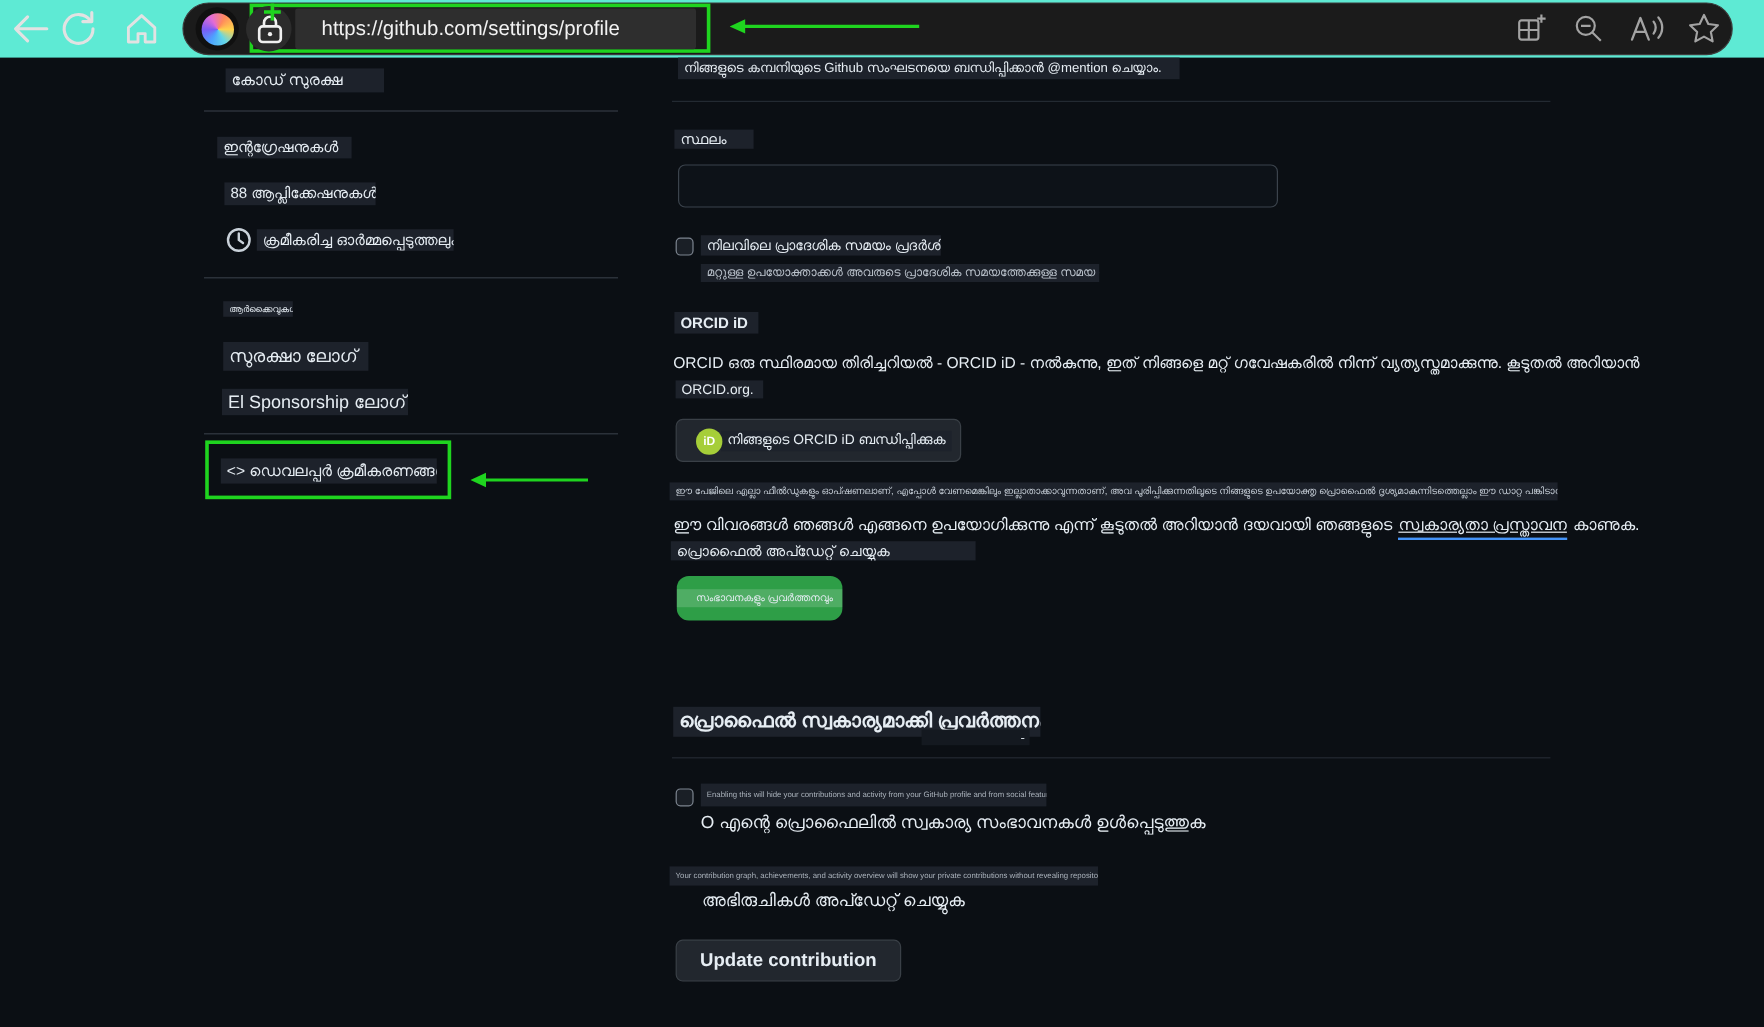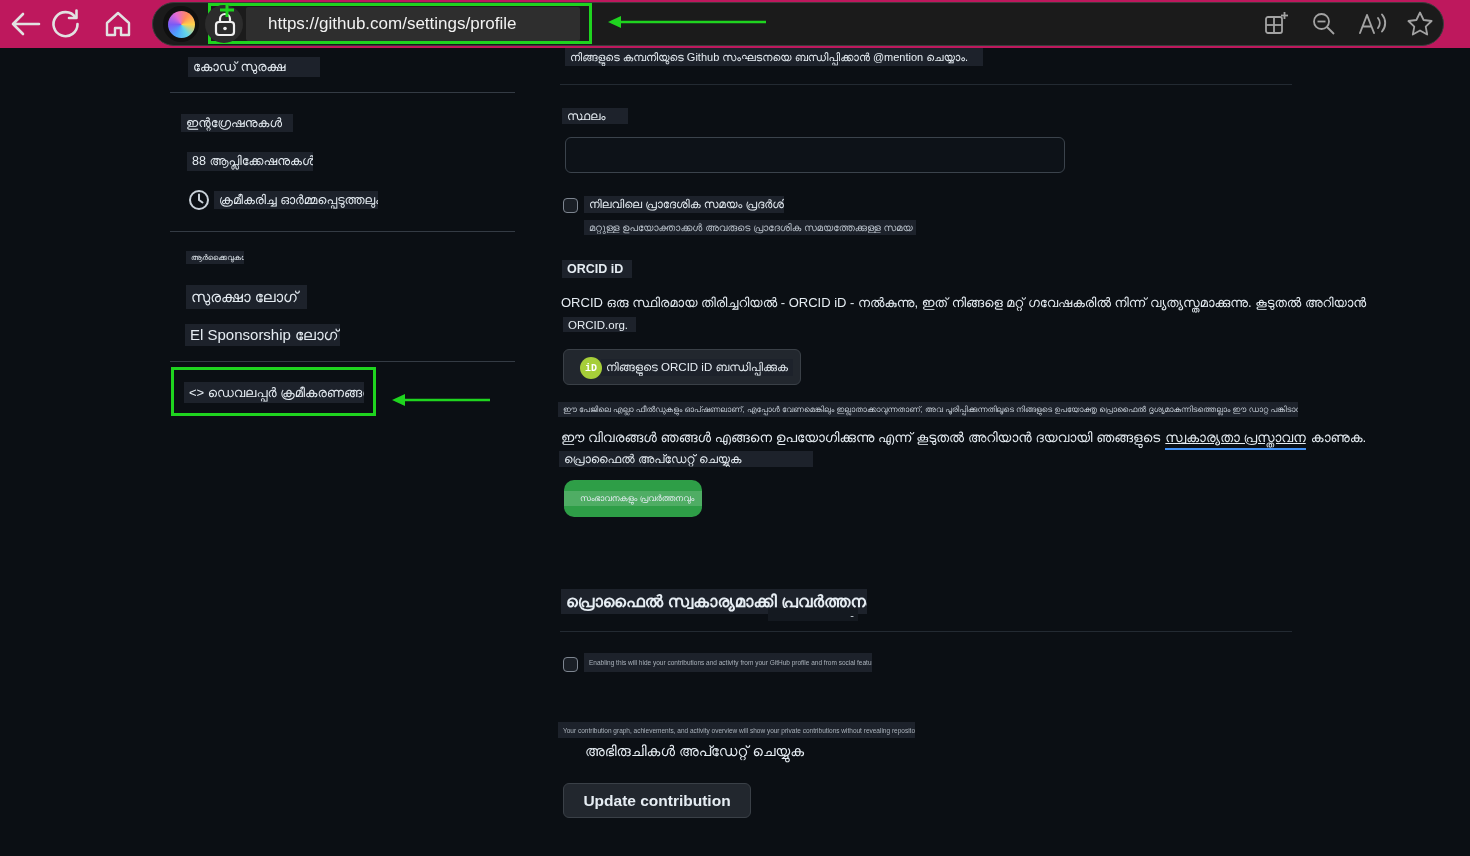--- a/index.html
+++ b/index.html
@@ -1,21 +1,21 @@
 <!DOCTYPE html>
 <html style="--ann: #1fd41f; --green: #2e9e47; --orcid: #a6ce39; --link: #4493f8;"><head>
 <meta charset="utf-8">
 <style>
   html,body{margin:0;padding:0;background:#000;}
   .stage{position:relative;width:1470px;height:856px;overflow:hidden;
          font-family:"Liberation Sans","DejaVu Sans",sans-serif;color:#e6edf3;
          background:#0b0f14;}
   .abs{position:absolute;box-sizing:border-box;}
   
-  .topbar{left:0;top:0;width:1470px;height:48px;background:#be185d;}
+  .topbar{left:0;top:0;width:1470px;height:48px;background:#5eead4;}
   .tool-ic{display:flex;align-items:center;justify-content:center;}
   .pill{left:152px;top:2px;width:1292px;height:44px;border-radius:22px;
         background:#1b1b1b;border:1px solid #3c3c3c;}
   .copilot{left:163px;top:6px;width:36px;height:36px;border-radius:50%;background:#101010;
            display:flex;align-items:center;justify-content:center;}
   .copilot-core{width:27px;height:27px;border-radius:50%;
            background:conic-gradient(from 210deg,#4da3ff,#7b5bf5,#e36bd6,#ff8a5c,#ffd24d,#62d6e8,#4da3ff);}
   .lockwrap{left:205px;top:5px;width:38px;height:38px;border-radius:50%;background:#2c2c2c;}
   .urlbox{left:246px;top:7px;width:334px;height:34px;background:#2e2e2e;border-radius:2px;
           display:flex;align-items:center;padding-left:22px;font-size:17px;color:#f2f2f2;}
@@ -189,21 +189,21 @@
     <span>ORCID iD</span>
   </div>
   <div class="abs nowrap" style="left:561px;top:295px;width:735px;font-size:13px;">
     <span>ORCID ഒരു സ്ഥിരമായ തിരിച്ചറിയൽ - ORCID iD - നൽകുന്നു, ഇത് നിങ്ങളെ മറ്റ് ഗവേഷകരിൽ നിന്ന് വ്യത്യസ്തമാക്കുന്നു. കൂടുതൽ അറിയാൻ</span>
   </div>
   <div class="abs obox" style="left:563px;top:317px;width:73px;height:15px;font-size:11.5px;">
     <span>ORCID.org.</span>
   </div>
 
   <div class="abs btn-gray" style="left:563px;top:349px;width:238px;height:36px;">
-    <span style="position:absolute;left:16px;top:7px;width:22px;height:22px;border-radius:50%;background:var(--orcid,#a6ce39);color:#fff;font-size:10px;display:flex;align-items:center;justify-content:center;font-weight:bold;font-family:Liberation Mono, monospace;">iD</span>
+    <span style="position:absolute;left:16px;top:7px;width:22px;height:22px;border-radius:50%;background:var(--orcid,#a6ce39);color:#fff;font-size:10px;display:flex;align-items:center;justify-content:center;font-weight:bold;">iD</span>
     <span class="obox" style="margin-left:30px;height:17px;font-size:11.5px;">നിങ്ങളുടെ ORCID iD ബന്ധിപ്പിക്കുക</span>
   </div>
 
   <div class="abs obox" style="left:558px;top:402px;width:740px;height:15px;font-size:8px;color:#c4ccd5;">
     <span>ഈ പേജിലെ എല്ലാ ഫീൽഡുകളും ഓപ്ഷണലാണ്, എപ്പോൾ വേണമെങ്കിലും ഇല്ലാതാക്കാവുന്നതാണ്, അവ പൂരിപ്പിക്കുന്നതിലൂടെ നിങ്ങളുടെ ഉപയോക്തൃ പ്രൊഫൈൽ ദൃശ്യമാകുന്നിടത്തെല്ലാം ഈ ഡാറ്റ പങ്കിടാൻ ഞങ്ങൾക്ക് സമ്മതം നൽകുന്നു.</span>
   </div>
 
   <div class="abs nowrap" style="left:561px;top:430px;font-size:13.5px;display:flex;gap:5px;align-items:baseline;">
     <span>ഈ വിവരങ്ങൾ ഞങ്ങൾ എങ്ങനെ ഉപയോഗിക്കുന്നു എന്ന് കൂടുതൽ അറിയാൻ ദയവായി ഞങ്ങളുടെ</span>
     <span class="link-underline">സ്വകാര്യതാ പ്രസ്താവന</span>
@@ -223,20 +223,23 @@
   </div>
   <div class="abs" style="left:768px;top:608px;width:90px;height:13px;background:#141920;display:flex;align-items:center;justify-content:flex-end;padding-right:4px;font-size:11px;color:#cfd6dd;">
     <span>-</span>
   </div>
   <div class="abs divider soft" style="left:560px;top:631px;width:732px;"></div>
 
   <div class="abs checkbox" style="left:563px;top:657px;"></div>
   <div class="abs obox" style="left:584px;top:653px;width:288px;height:19px;font-size:6.5px;color:#aab2bb;">
     <span>Enabling this will hide your contributions and activity from your GitHub profile and from social features like followers, stars, and achievements.</span>
   </div>
+  <div class="abs nowrap" style="left:584px;top:678px;font-size:14.5px;">
+    <span>O എന്റെ പ്രൊഫൈലിൽ സ്വകാര്യ സംഭാവനകൾ ഉൾപ്പെടുത്തുക</span>
+  </div>
 
   <div class="abs obox" style="left:558px;top:722px;width:357px;height:16px;font-size:6.5px;color:#aab2bb;">
     <span>Your contribution graph, achievements, and activity overview will show your private contributions without revealing repository details.</span>
   </div>
   <div class="abs nowrap" style="left:585px;top:743px;font-size:14.5px;">
     <span>അഭിരുചികൾ അപ്ഡേറ്റ് ചെയ്യുക</span>
   </div>
 
   <div class="abs btn-gray" style="left:563px;top:783px;width:188px;height:35px;font-weight:bold;font-size:15.5px;">
     <span>Update contribution</span>

